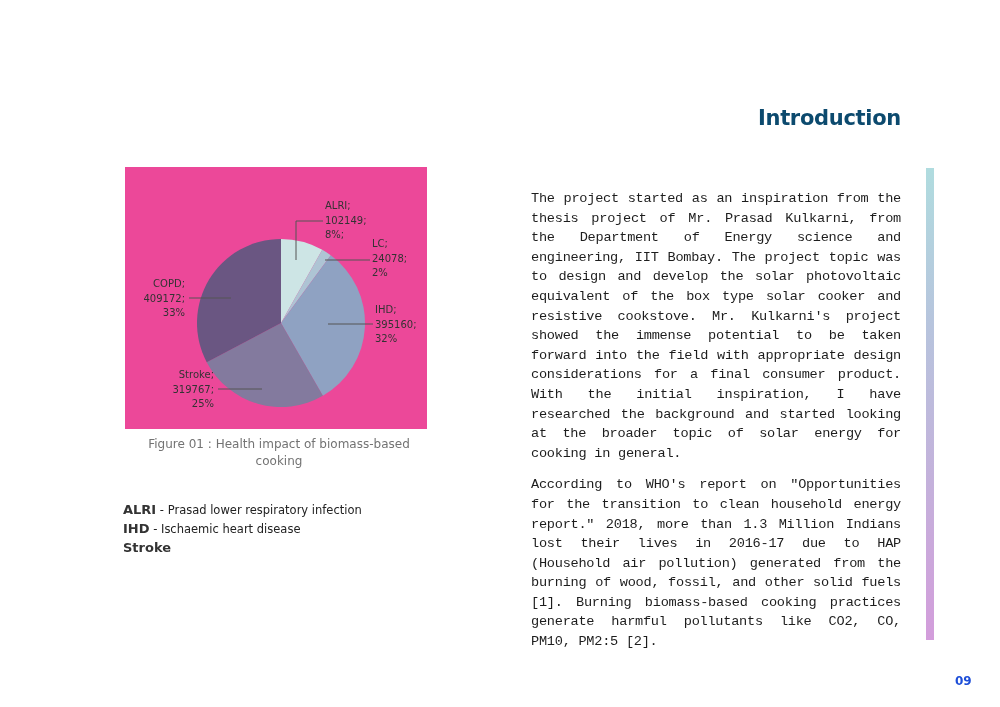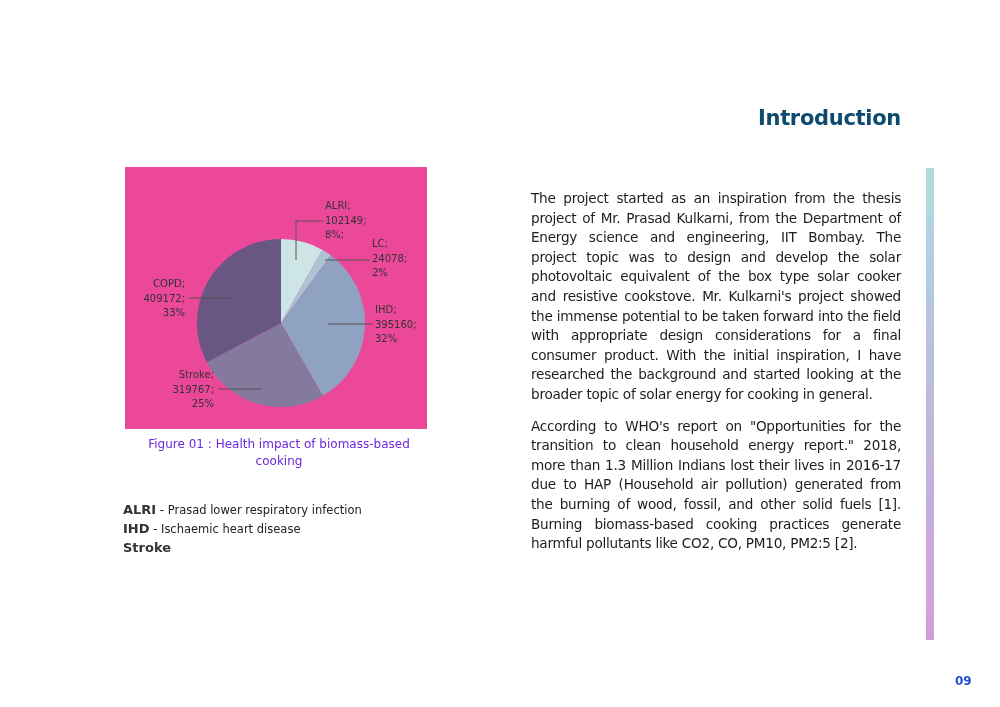--- a/index.html
+++ b/index.html
@@ -14,33 +14,33 @@
     }
     .chart-box {
       position: absolute; left: 125px; top: 167px; width: 302px; height: 262px; background: #ec4899;
     }
     .chart-box svg { position: absolute; left: 0; top: 0; }
     .pie-label {
       font-family: "DejaVu Sans", sans-serif; font-size: 10px; fill: #333;
     }
     .caption {
       position: absolute; left: 140px; top: 436px; width: 278px; text-align: center;
-      font-family: "DejaVu Sans", sans-serif; font-size: 12px; line-height: 17px; color: #6d28d9;
+      font-family: "DejaVu Sans", sans-serif; font-size: 12px; line-height: 17px; color: #737373;
     }
     .legend {
       position: absolute; left: 123px; top: 501px; width: 320px;
       font-family: "DejaVu Sans", sans-serif; font-size: 11.5px; line-height: 17.8px; color: #222;
     }
     .legend .abbr { font-weight: bold; font-size: 13px; color: #333; }
     .body-text {
       position: absolute; left: 531px; top: 189px; width: 370px;
       font-family: "DejaVu Sans", sans-serif; font-size: 13.6px; line-height: 19.6px; color: #1d1d1d;
       text-align: justify; letter-spacing: -0.25px;
     }
-    .body-text p { margin: 0 0 12px 0; }
+    .body-text p { margin: 0 0 12px 0; font-family: Liberation Mono, monospace; }
     .accent-bar {
       position: absolute; left: 926px; top: 168px; width: 8px; height: 472px;
       background: linear-gradient(to bottom, #b0dcdf 0%, #b7c4dd 35%, #c4b1db 65%, #d39ddb 100%);
     }
     .page-number {
       position: absolute; left: 955px; top: 674px;
       font-family: "DejaVu Sans", sans-serif; font-weight: bold; font-size: 12px; color: #1d4ed8;
     }
   </style>
 </head>

